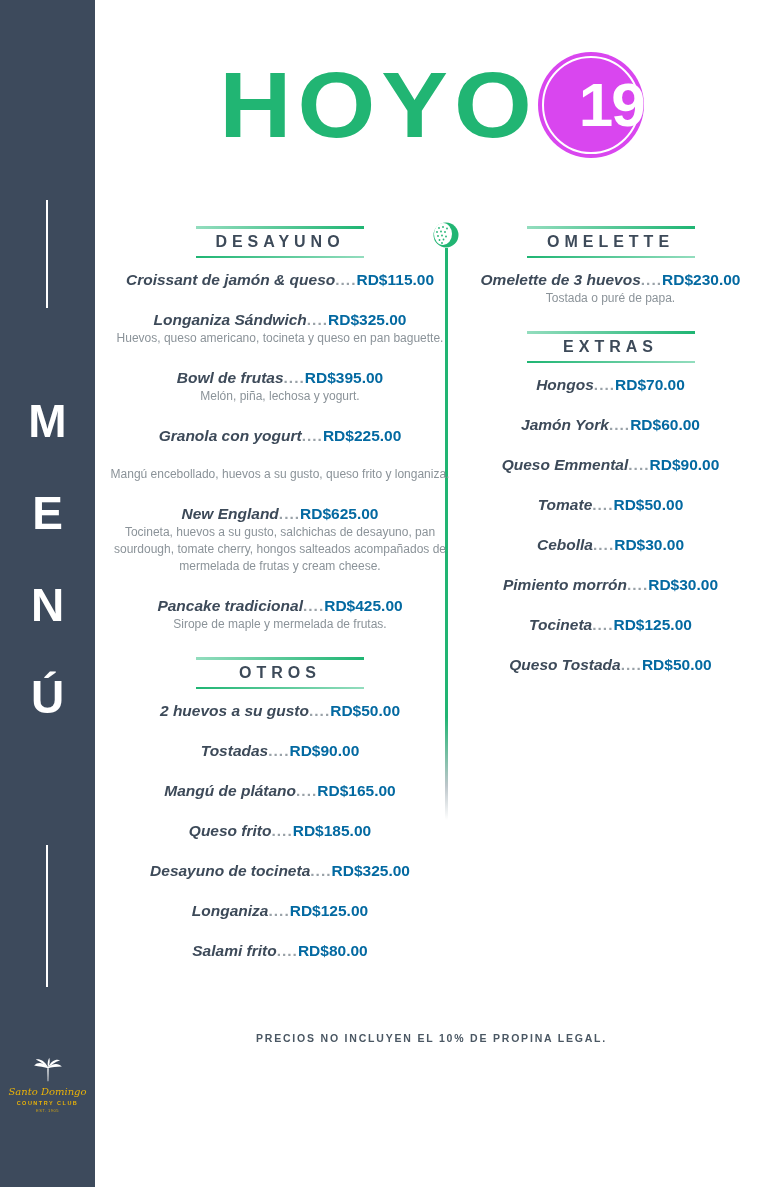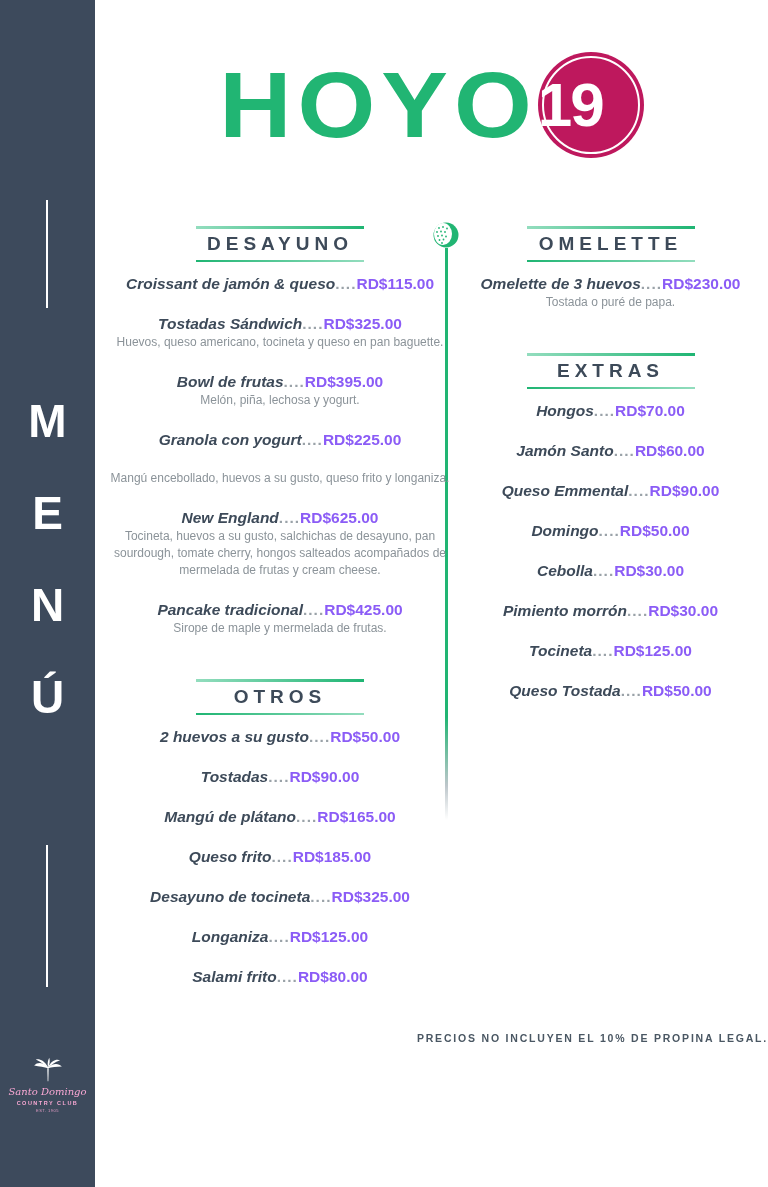--- a/index.html
+++ b/index.html
@@ -14,76 +14,76 @@
   }
   .v-line{position:absolute;left:46px;width:1.5px;background:#ffffff;}
   .v-line.top{top:200px;height:108px;}
   .v-line.bottom{top:845px;height:142px;}
   .v-letters{
     position:absolute;left:0;top:398px;width:95px;
     display:flex;flex-direction:column;align-items:center;gap:46px;
     color:#ffffff;font-weight:bold;font-size:46px;line-height:1;
   }
   .club-logo{
-    position:absolute;left:0;top:1056px;width:95px;text-align:center;color:#f9a8d4;
+    position:absolute;left:0;top:1056px;width:95px;text-align:center;color:#eab308;
   }
   .club-logo .script{
     font-family:"DejaVu Serif", serif;font-style:italic;font-size:10px;line-height:12px;white-space:nowrap;
   }
   .club-logo .caps{font-size:5.5px;letter-spacing:1.5px;font-weight:bold;margin-top:2px;}
   .club-logo .est{font-size:4px;letter-spacing:.5px;margin-top:2px;opacity:.85;}
   
   .logo-row{
     position:absolute;left:95px;right:0;top:40px;height:130px;
     display:flex;align-items:center;justify-content:center;
   }
   .wordmark{
     color:#21b573;font-size:100px;font-weight:bold;letter-spacing:6px;line-height:1;
     transform:scaleY(.92);
   }
   .badge{
-    width:106px;height:106px;border-radius:50%;background:#be185d;position:relative;
-    display:flex;align-items:center;justify-content:flex-start;
+    width:106px;height:106px;border-radius:50%;background:#d946ef;position:relative;
+    display:flex;align-items:center;justify-content:flex-end;
   }
   .badge::after{
     content:"";position:absolute;inset:4px;border:2.5px solid #ffffff;border-radius:50%;
   }
   .badge .num{color:#ffffff;font-size:62px;font-weight:bold;letter-spacing:-2px;line-height:1;}
   
   .divider{position:absolute;left:432px;top:221px;width:28px;display:flex;flex-direction:column;align-items:center;}
   .divider-line{
     width:3px;height:572px;margin-top:-3px;
     background:linear-gradient(to bottom,#21b573 0%,#21b573 82%,rgba(110,130,140,.45) 94%,rgba(110,130,140,0) 100%);
   }
   
   .col{position:absolute;top:226px;text-align:center;}
   .col.left{left:100px;width:360px;}
   .col.right{left:478px;width:265px;}
-  .menu-section + .menu-section{margin-top:42px;}
+  .menu-section + .menu-section{margin-top:24px;}
   .col.right .menu-section + .menu-section{}
   .sec-head{display:inline-block;min-width:168px;margin:0 0 12px 0;}
   .sec-head .rule{display:block;height:2.5px;}
   .sec-head .rule.t{background:linear-gradient(90deg,#93ddbe,#1fb573);}
   .sec-head .rule.b{background:linear-gradient(90deg,#1fb573,#93ddbe);}
   .sec-title{
-    display:block;color:#3d4a59;font-size:19px;font-weight:bold;letter-spacing:5px;
+    display:block;color:#3d4a59;font-size:16px;font-weight:bold;letter-spacing:5px;
     padding:4px 10px 5px 10px;
   }
   .item{margin-bottom:21px;}
   .item .line{font-size:15.5px;font-weight:bold;line-height:19px;}
   .item .nm{color:#3d4a59;font-style:italic;}
   .item .dots{color:#9aa2a8;letter-spacing:1px;}
-  .item .pr{color:#8b5cf6;}
+  .item .pr{color:#0369a1;}
   .item .desc{
     font-size:12px;line-height:17px;color:#8b9399;font-weight:normal;
     width:96%;margin:1px auto 0 auto;
   }
   
   .footer-note{
-    position:absolute;left:95px;right:0;top:1032px;text-align:right;
+    position:absolute;left:95px;right:0;top:1032px;text-align:center;
     color:#4a5763;font-size:10.5px;font-weight:bold;letter-spacing:1.8px;
   }
 </style>
 </head>
 <body>
 
 <aside class="sidebar">
   <div class="v-line top"></div>
   <div class="v-letters">
     <span>M</span>
@@ -148,21 +148,21 @@
     <div class="items">
   <div class="item">
     <div class="line">
       <span class="nm">Croissant de jamón &amp; queso</span><span class="dots">....</span><span class="pr">RD$115.00</span>
     </div>
 
   </div>
 
   <div class="item">
     <div class="line">
-      <span class="nm">Tostadas Sándwich</span><span class="dots">....</span><span class="pr">RD$325.00</span>
+      <span class="nm">Longaniza Sándwich</span><span class="dots">....</span><span class="pr">RD$325.00</span>
     </div>
     <div class="desc">Huevos, queso americano, tocineta y queso en pan baguette.</div>
   </div>
 
   <div class="item">
     <div class="line">
       <span class="nm">Bowl de frutas</span><span class="dots">....</span><span class="pr">RD$395.00</span>
     </div>
     <div class="desc">Melón, piña, lechosa y yogurt.</div>
   </div>
@@ -278,35 +278,35 @@
     <div class="items">
   <div class="item">
     <div class="line">
       <span class="nm">Hongos</span><span class="dots">....</span><span class="pr">RD$70.00</span>
     </div>
 
   </div>
 
   <div class="item">
     <div class="line">
-      <span class="nm">Jamón Santo</span><span class="dots">....</span><span class="pr">RD$60.00</span>
+      <span class="nm">Jamón York</span><span class="dots">....</span><span class="pr">RD$60.00</span>
     </div>
 
   </div>
 
   <div class="item">
     <div class="line">
       <span class="nm">Queso Emmental</span><span class="dots">....</span><span class="pr">RD$90.00</span>
     </div>
 
   </div>
 
   <div class="item">
     <div class="line">
-      <span class="nm">Domingo</span><span class="dots">....</span><span class="pr">RD$50.00</span>
+      <span class="nm">Tomate</span><span class="dots">....</span><span class="pr">RD$50.00</span>
     </div>
 
   </div>
 
   <div class="item">
     <div class="line">
       <span class="nm">Cebolla</span><span class="dots">....</span><span class="pr">RD$30.00</span>
     </div>
 
   </div>

